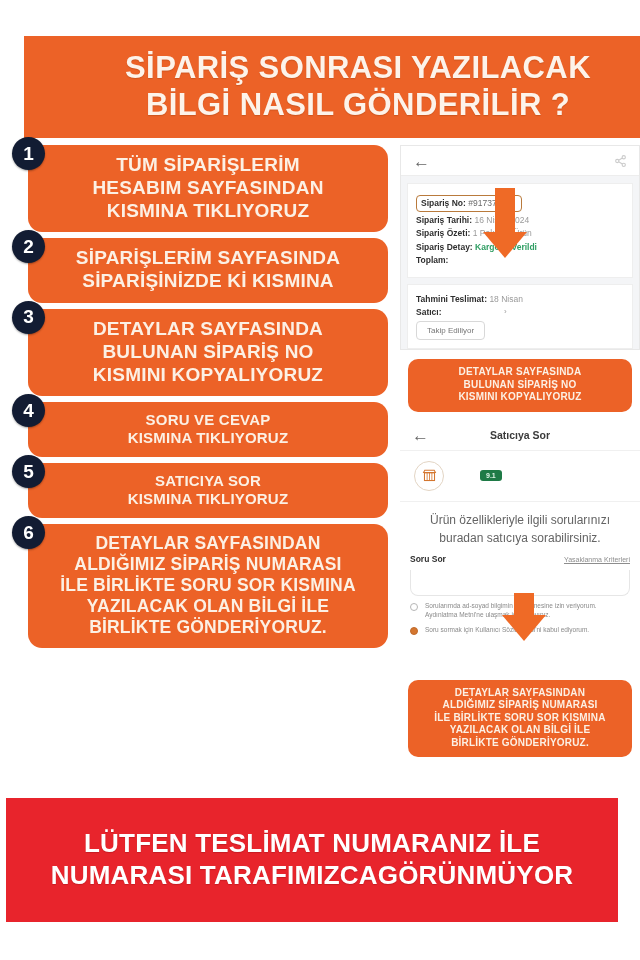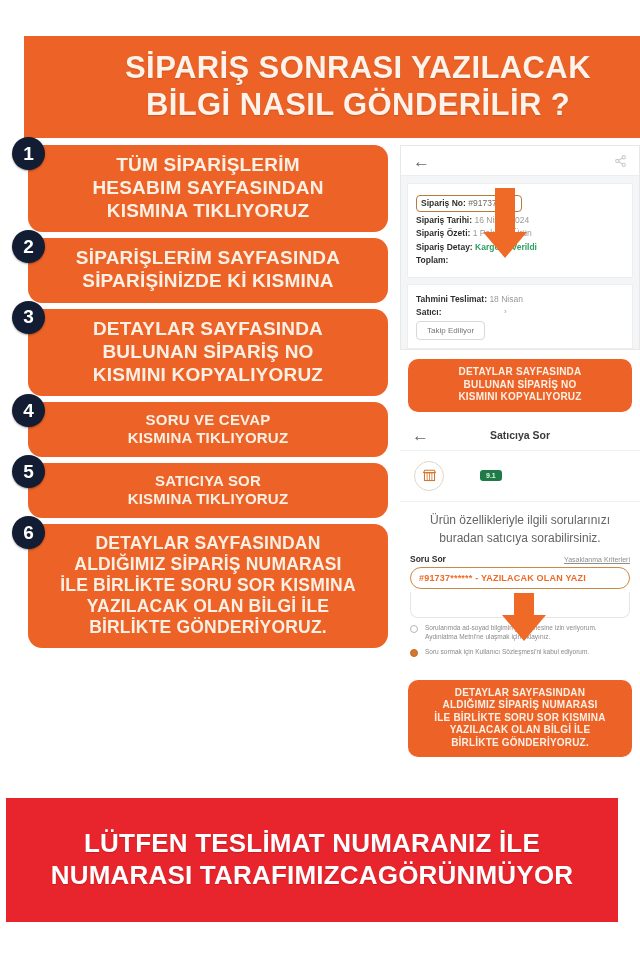--- a/index.html
+++ b/index.html
@@ -367,21 +367,20 @@
         <span class="rating-badge">9.1</span>
       </div>
 
       <div class="ask-desc">Ürün özellikleriyle ilgili sorularınızı buradan satıcıya sorabilirsiniz.</div>
 
       <div class="ask-label-row">
         <span class="ask-label">Soru Sor</span>
         <span class="ask-link">Yasaklanma Kriterleri</span>
       </div>
 
-      <div class="ask-input">#91737****** - YAZILACAK OLAN YAZI</div>
       <div class="ask-textarea"></div>
 
       <div class="consent">
         <div class="radio-off"></div>
         <div class="consent-text">Sorularımda ad-soyad bilgimin gözükmesine izin veriyorum. Aydınlatma Metni'ne ulaşmak için tıklayınız.</div>
       </div>
       <div class="consent">
         <div class="radio-on"></div>
         <div class="consent-text">Soru sormak için Kullanıcı Sözleşmesi'ni kabul ediyorum.</div>
       </div>

